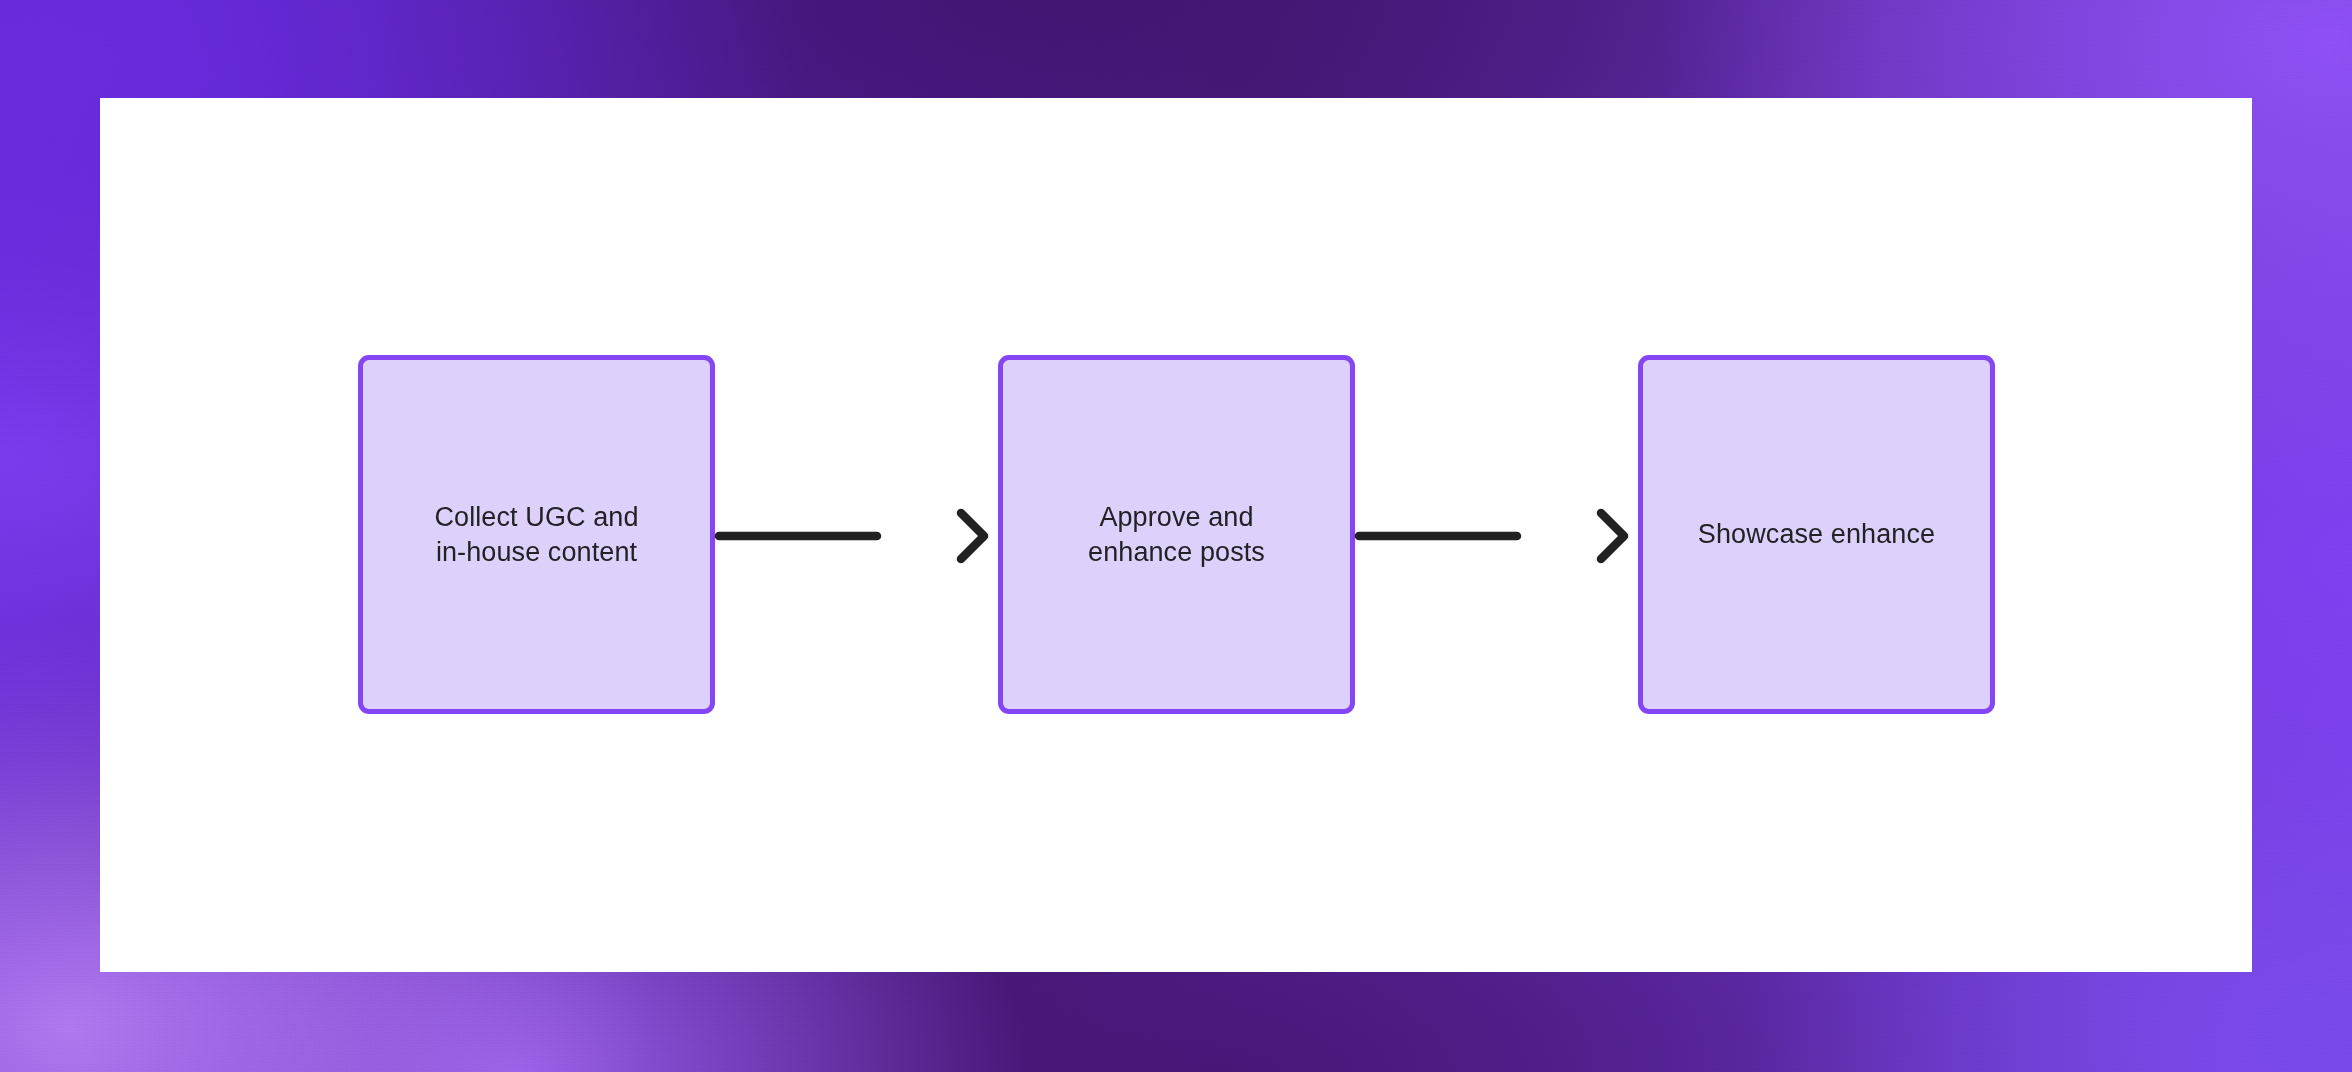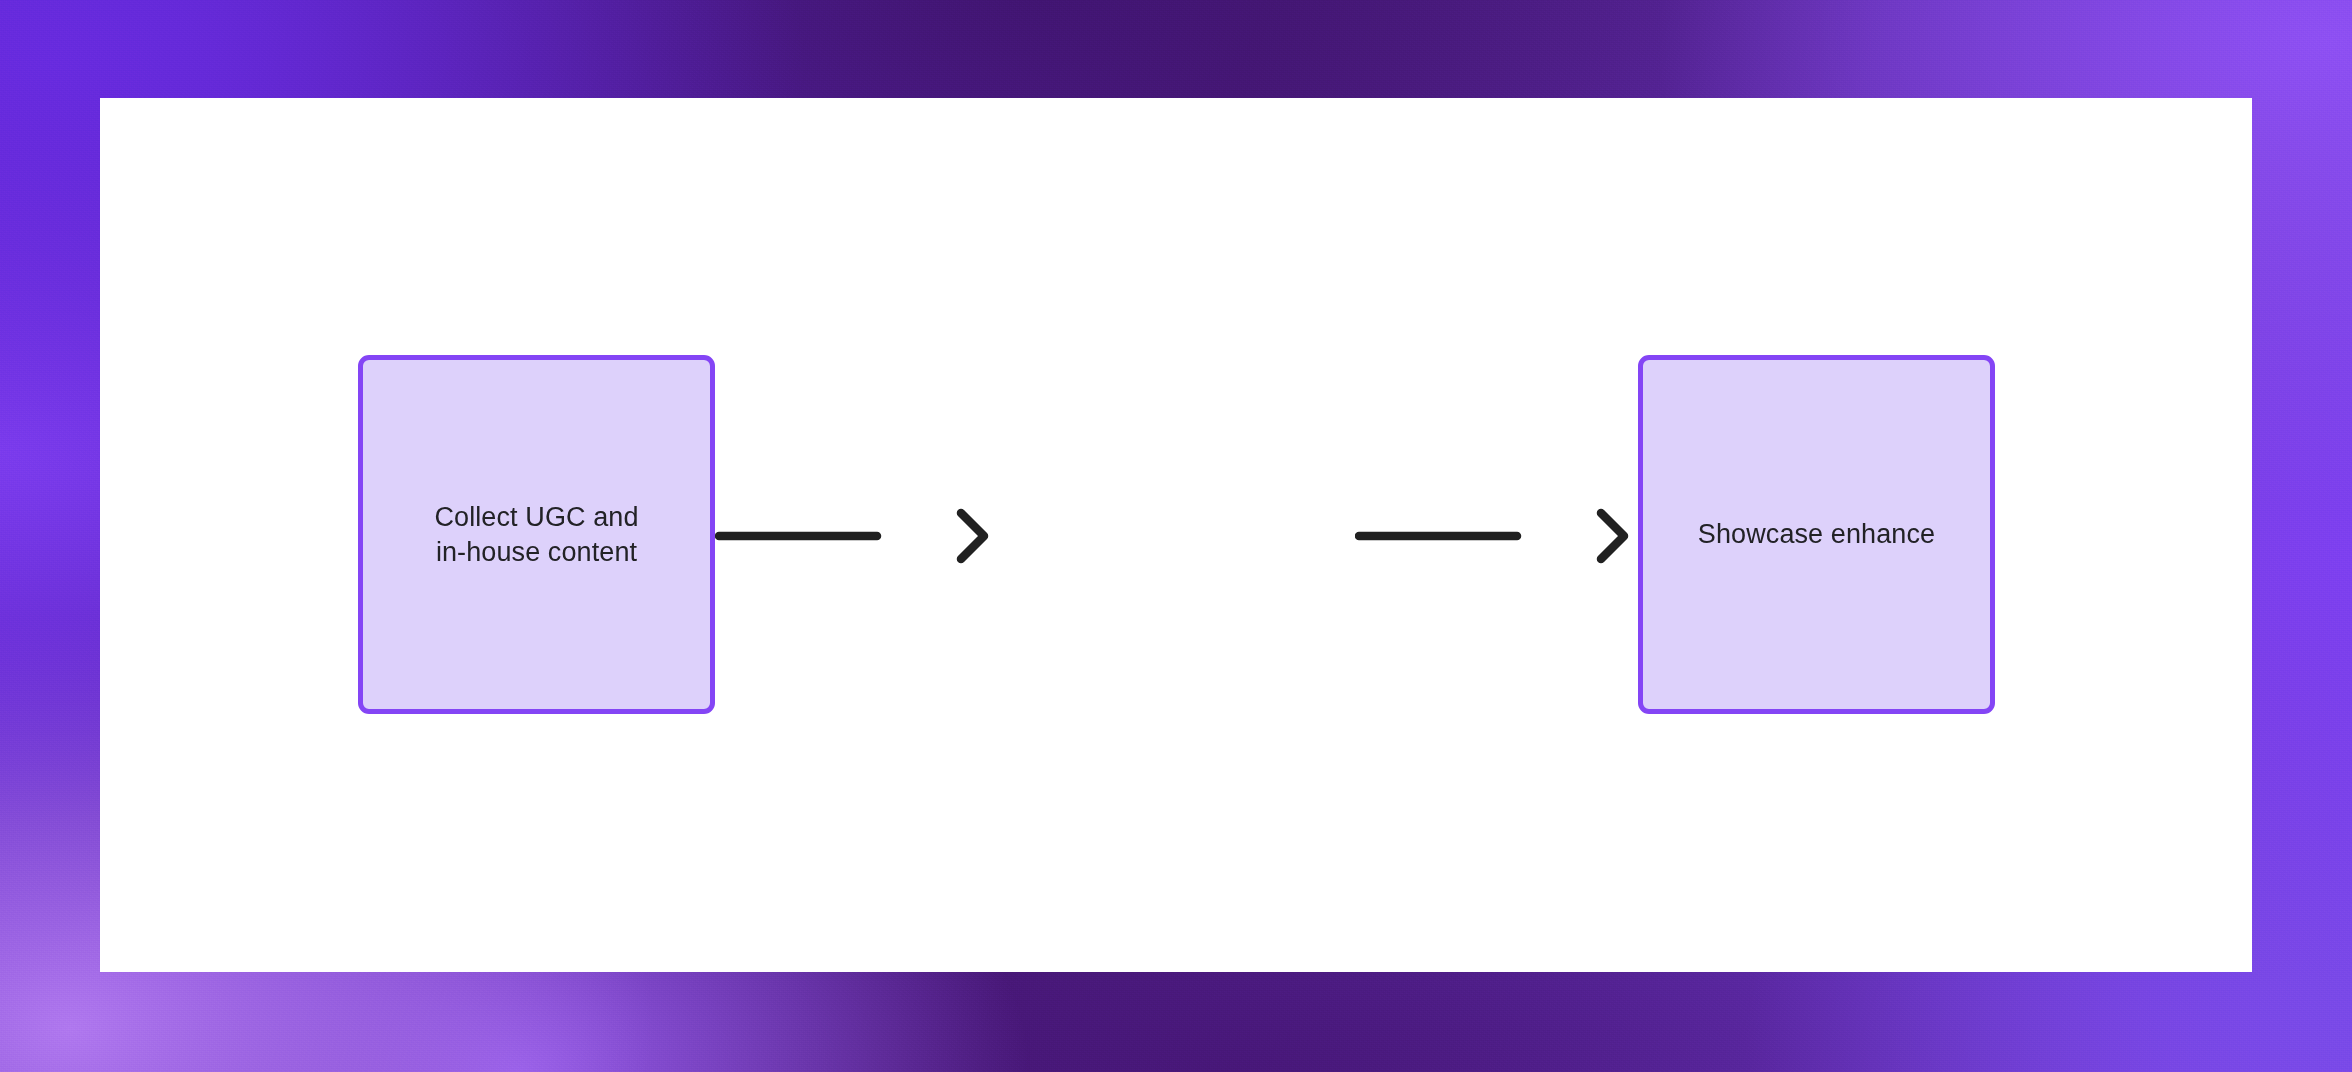--- a/index.html
+++ b/index.html
@@ -119,20 +119,24 @@
 
     <div class="edge edge-1">
       <svg width="290" height="90" viewBox="0 0 290 90">
         <g fill="none" stroke="#212121" stroke-width="8.5" stroke-linecap="round" stroke-linejoin="round">
           <line x1="110" y1="45" x2="268" y2="45" transform="translate(-106,0)"></line>
           <polyline points="246,22 269,45 246,68"></polyline>
         </g>
       </svg>
     </div>
 
+    <div class="node node-2">
+      <span class="node-label">Approve and
+enhance posts</span>
+    </div>
 
     <div class="edge edge-2">
       <svg width="290" height="90" viewBox="0 0 290 90">
         <g fill="none" stroke="#212121" stroke-width="8.5" stroke-linecap="round" stroke-linejoin="round">
           <line x1="110" y1="45" x2="268" y2="45" transform="translate(-106,0)"></line>
           <polyline points="246,22 269,45 246,68"></polyline>
         </g>
       </svg>
     </div>
 

